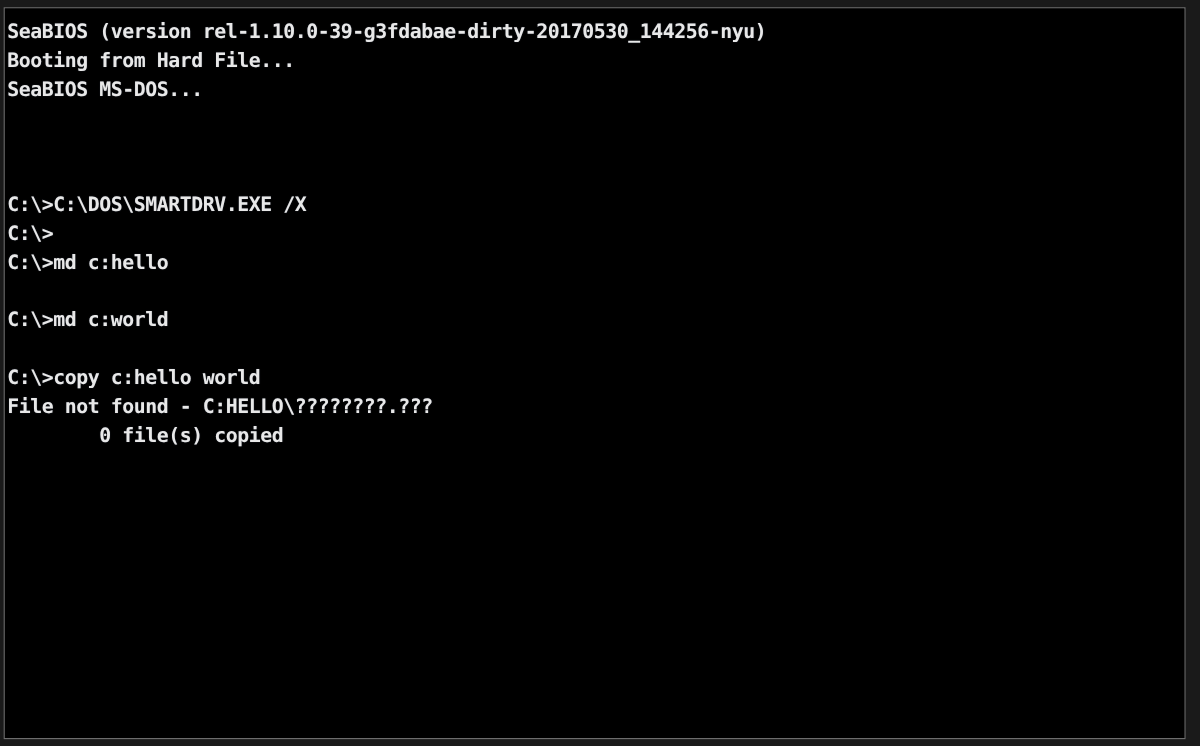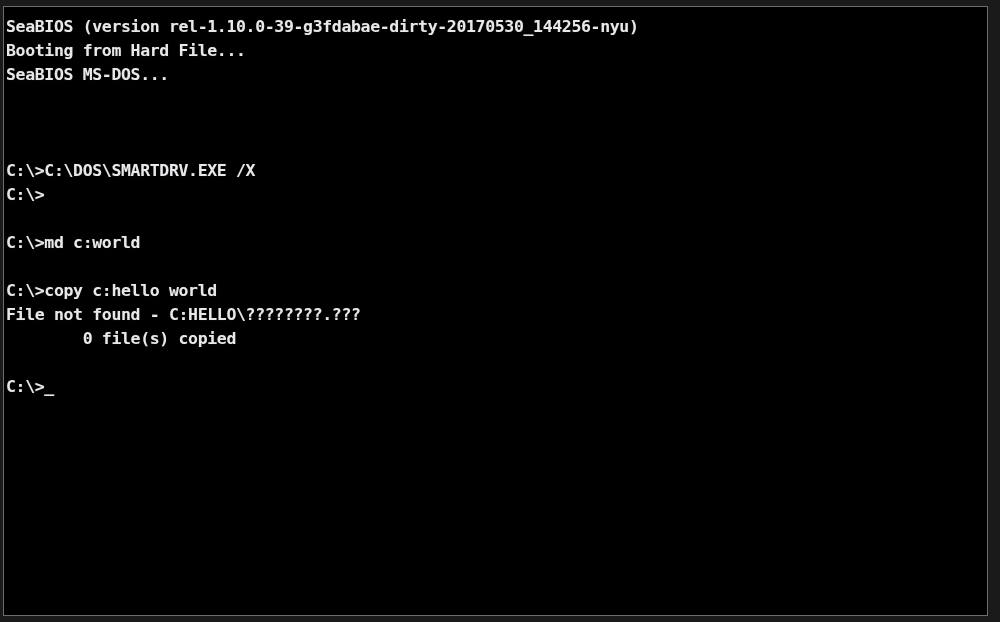--- a/index.html
+++ b/index.html
@@ -75,23 +75,23 @@
   <div id="screen-frame">
     <div id="console">
         <span class="console-line">SeaBIOS (version rel-1.10.0-39-g3fdabae-dirty-20170530_144256-nyu)</span>
         <span class="console-line">Booting from Hard File...</span>
         <span class="console-line">SeaBIOS MS-DOS...</span>
         <span class="console-line blank">&nbsp;</span>
         <span class="console-line blank">&nbsp;</span>
         <span class="console-line blank">&nbsp;</span>
         <span class="console-line">C:\&gt;C:\DOS\SMARTDRV.EXE /X</span>
         <span class="console-line">C:\&gt;</span>
+        <span class="console-line">C:\&gt;md c:hello</span>
         <span class="console-line blank">&nbsp;</span>
         <span class="console-line">C:\&gt;md c:world</span>
         <span class="console-line blank">&nbsp;</span>
         <span class="console-line">C:\&gt;copy c:hello world</span>
         <span class="console-line">File not found - C:HELLO\????????.???</span>
         <span class="console-line">        0 file(s) copied</span>
         <span class="console-line blank">&nbsp;</span>
-        <span class="console-line">C:\&gt;_</span>
       </div>
   </div>
 </div>
 
 </body></html>

